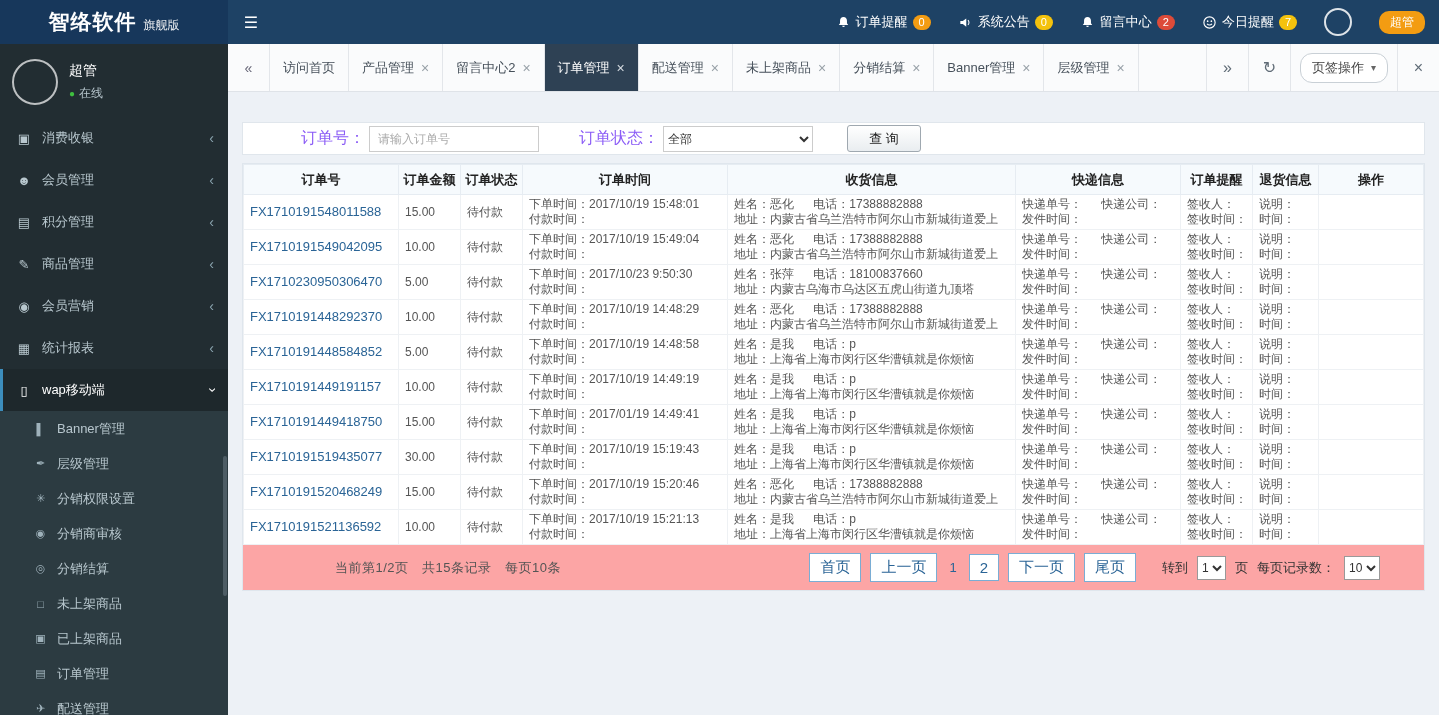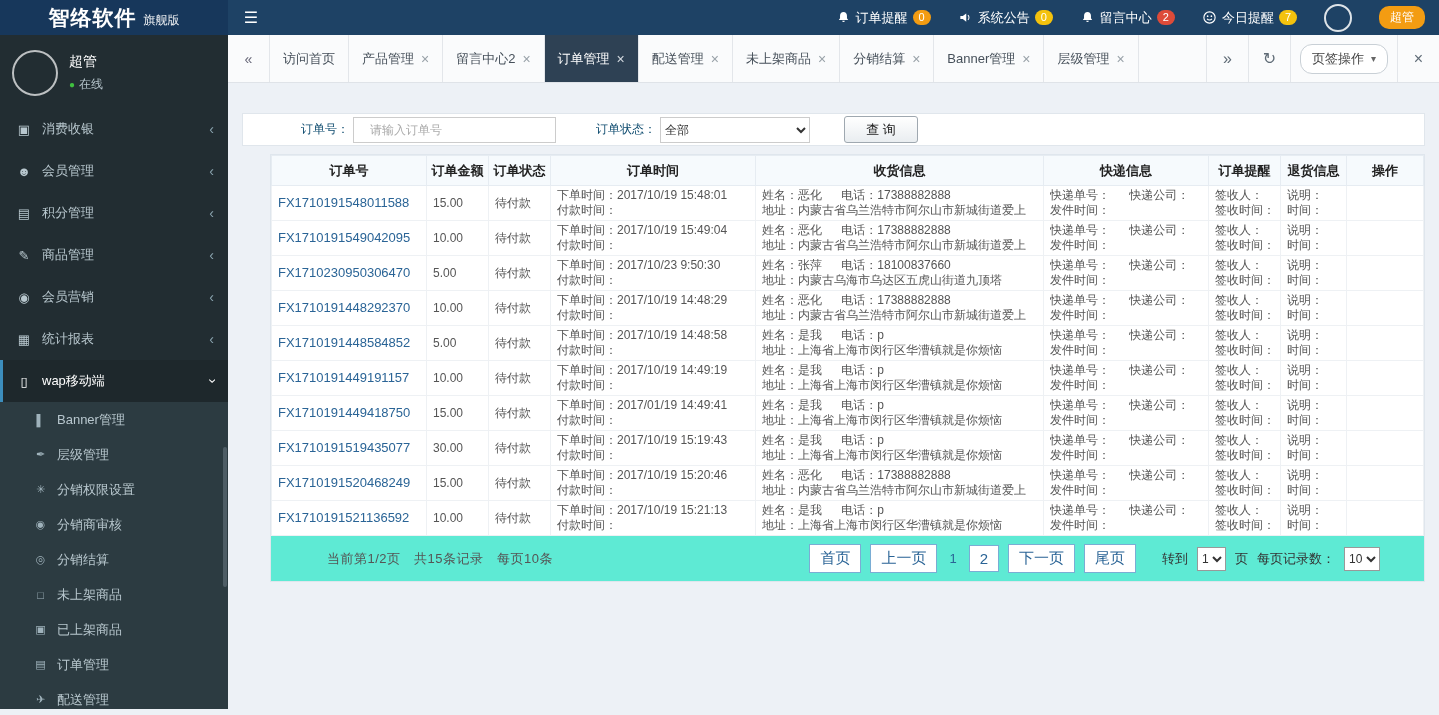--- a/index.html
+++ b/index.html
@@ -1,20 +1,20 @@
 <!DOCTYPE html>
 <html><head>
 <meta charset="utf-8">
 <style>
   * { margin:0; padding:0; box-sizing:border-box; }
   html,body { width:1439px; height:715px; overflow:hidden;
     font-family:"Liberation Sans","DejaVu Sans",sans-serif; background:#edf1f6; font-size:13px; }
 
   
-  .topbar { height:35px; display:flex; }
+  .topbar { height:44px; display:flex; }
   .logo { width:228px; background:#17375b; color:#fff; display:flex; align-items:center; justify-content:center; gap:7px; }
   .logo-title { font-family:"DejaVu Serif","Liberation Serif",serif; font-weight:bold; font-size:21px; letter-spacing:1px; }
   .logo-sub { font-size:12px; opacity:.92; padding-top:6px; }
   .topnav { flex:1; background:#1e4265; display:flex; align-items:center; color:#fff; }
   .hamburger { width:46px; text-align:center; font-size:16px; cursor:pointer; }
   .topnav-right { margin-left:auto; display:flex; align-items:center; gap:27px; padding-right:14px; }
   .notif { display:flex; align-items:center; gap:5px; cursor:pointer; }
   .nicon svg { display:block; }
   .badge { border-radius:9px; padding:1px 6px; font-size:11px; line-height:13px; color:#fff; }
   .b-orange { background:#f39c12; } .b-yellow { background:#f4c20d; } .b-red { background:#dd4b39; }
@@ -62,37 +62,37 @@
   .tb-ico { width:42px; display:flex; align-items:center; justify-content:center; color:#5f6b76; font-size:16px; cursor:pointer; }
   .tab-ops-wrap { display:flex; align-items:center; padding:0 9px; }
   .tab-ops { border:1px solid #c9d0d6; border-radius:12px; background:#fff; padding:5px 11px;
     display:flex; align-items:center; gap:7px; color:#444; cursor:pointer; font-size:13px; }
   .tab-ops .caret { font-size:10px; color:#666; }
 
   
   .content { flex:1; padding:30px 14px 0 14px; overflow:hidden; }
   .search-bar { background:#fff; border:1px solid #e0e6ec; height:33px; display:flex; align-items:center;
     padding-left:58px; margin-bottom:8px; }
-  .f-label { color:#0c4a6e; font-size:12px; }
-  .search-input { width:203px; height:26px; border:1px solid #ccc; padding:0 16px; font-size:12px; margin-left:4px; color:#4d7c0f; }
+  .f-label { color:#8b5cf6; font-size:16px; }
+  .search-input { width:170px; height:26px; border:1px solid #ccc; padding:0 8px; font-size:12px; margin-left:4px; color:#4d7c0f; }
   .search-input::placeholder { color:#aaa; }
   .status-label { margin-left:40px; }
   .status-select { width:150px; height:26px; border:1px solid #ccc; font-size:12px; margin-left:4px; color:#333; background:#fff; }
   .query-btn { margin-left:34px; width:74px; height:27px; border:1px solid #9fa8b0; border-radius:3px;
     background:linear-gradient(#ffffff,#e9edf0); font-size:13px; color:#222; cursor:pointer; }
 
-  .table-wrap { background:#fff; border:1px solid #dfe6ed;margin-left:28px; }
+  .table-wrap { background:#fff; border:1px solid #dfe6ed; }
   table { width:100%; border-collapse:collapse; table-layout:fixed; }
   th { background:#f6fafd; border:1px solid #e6ecf2; height:30px; font-size:13px; color:#222; font-weight:bold; }
   td { border:1px solid #eef1f4; padding:2px 6px; color:#555; font-size:12px; line-height:15px; height:31px; overflow:hidden; }
   .cell-line { white-space:nowrap; overflow:hidden; }
   .lbl2 { margin-left:16px; }
   a.order-link { color:#2a6496; text-decoration:none; font-size:13px; }
 
-  .pagination { display:flex; align-items:center; padding:8px 44px 8px 56px; background:#5eead4; }
+  .pagination { display:flex; align-items:center; padding:8px 44px 8px 92px; background:#fca5a5; }
   .pg-summary { color:#555; font-size:13px; letter-spacing:.5px; }
   .pg-controls { margin-left:auto; display:flex; align-items:center; gap:9px; font-size:13px; }
   .pg-btn { border:1px solid #7aadd4; color:#2a6496; background:#fff; padding:4px 10px; font-size:15px; cursor:pointer; }
   .pg-current { color:#2a6496; padding:0 3px; }
   .pg-gap { width:8px; }
   .pg-text { color:#333; }
   .pg-select { height:24px; border:1px solid #999; background:#fff; font-size:12px; color:#333; }
 </style>
 </head>
 <body>

